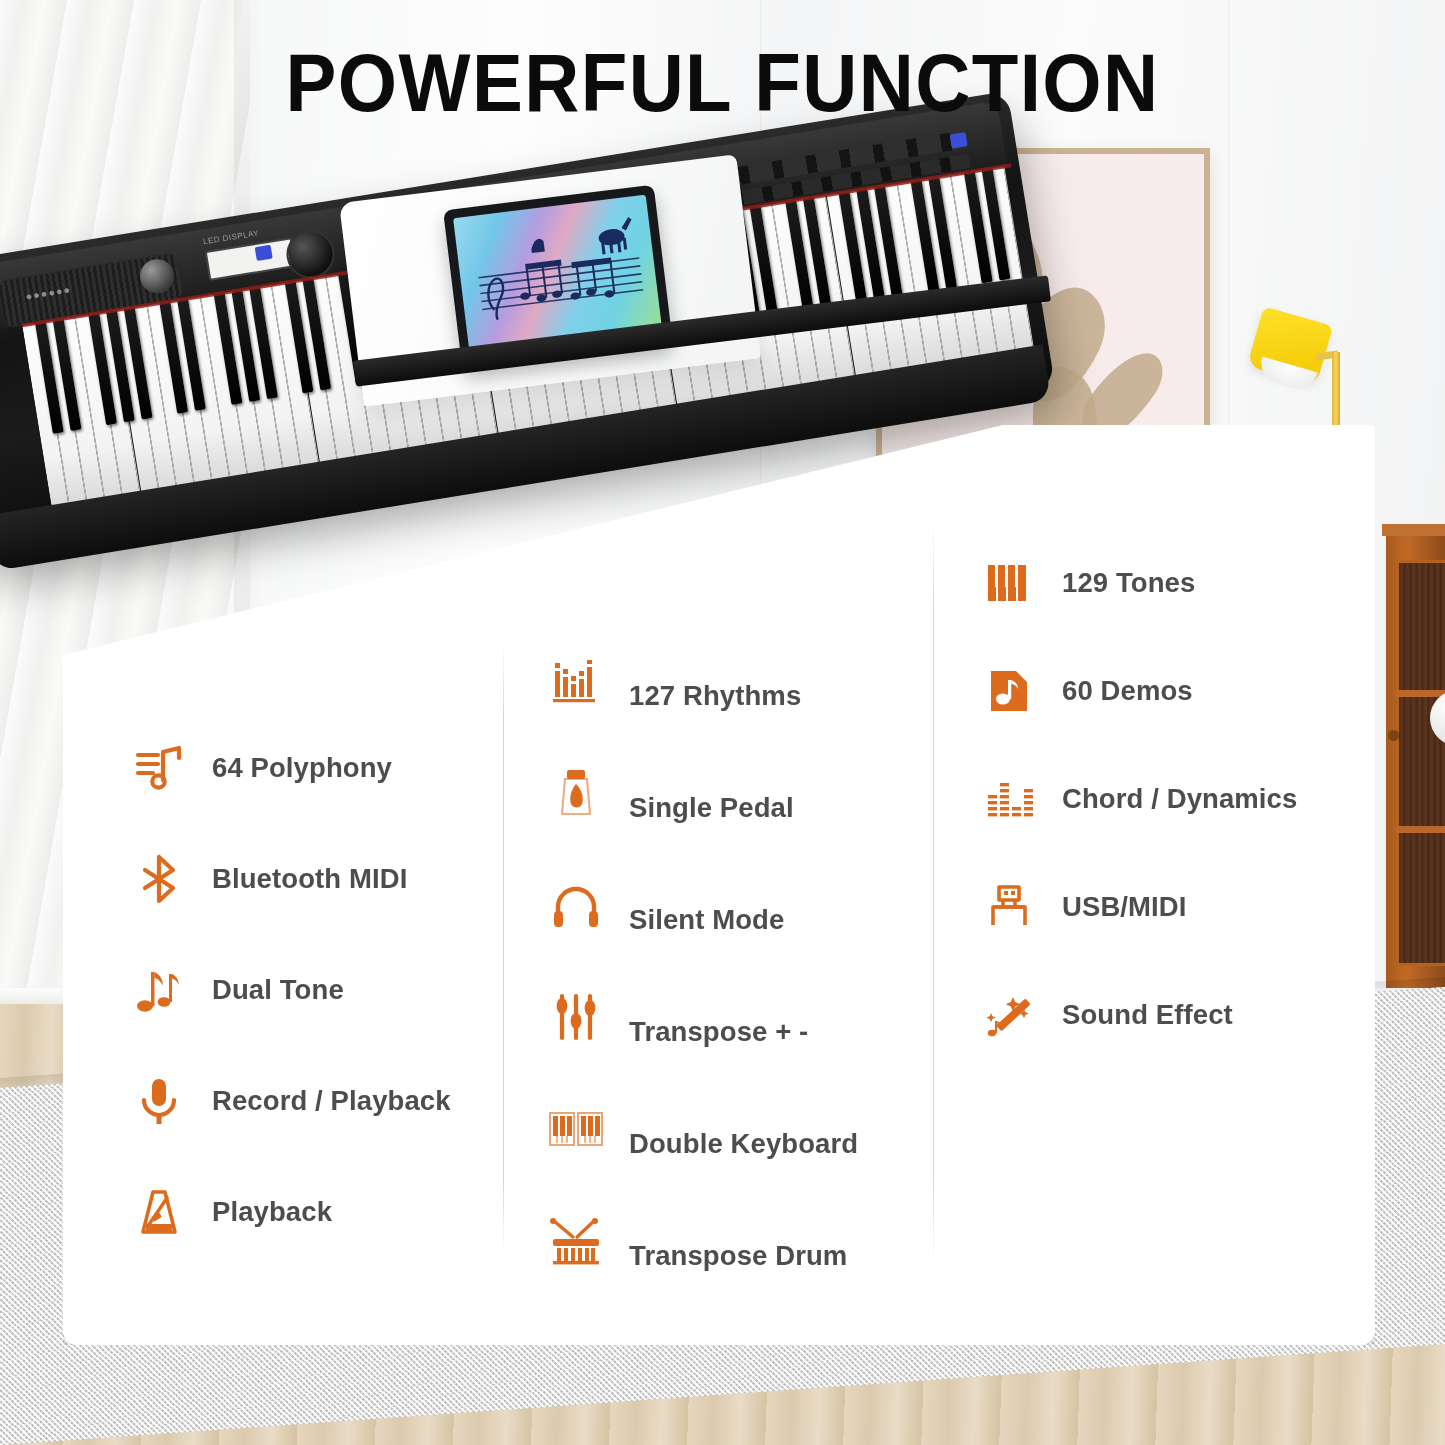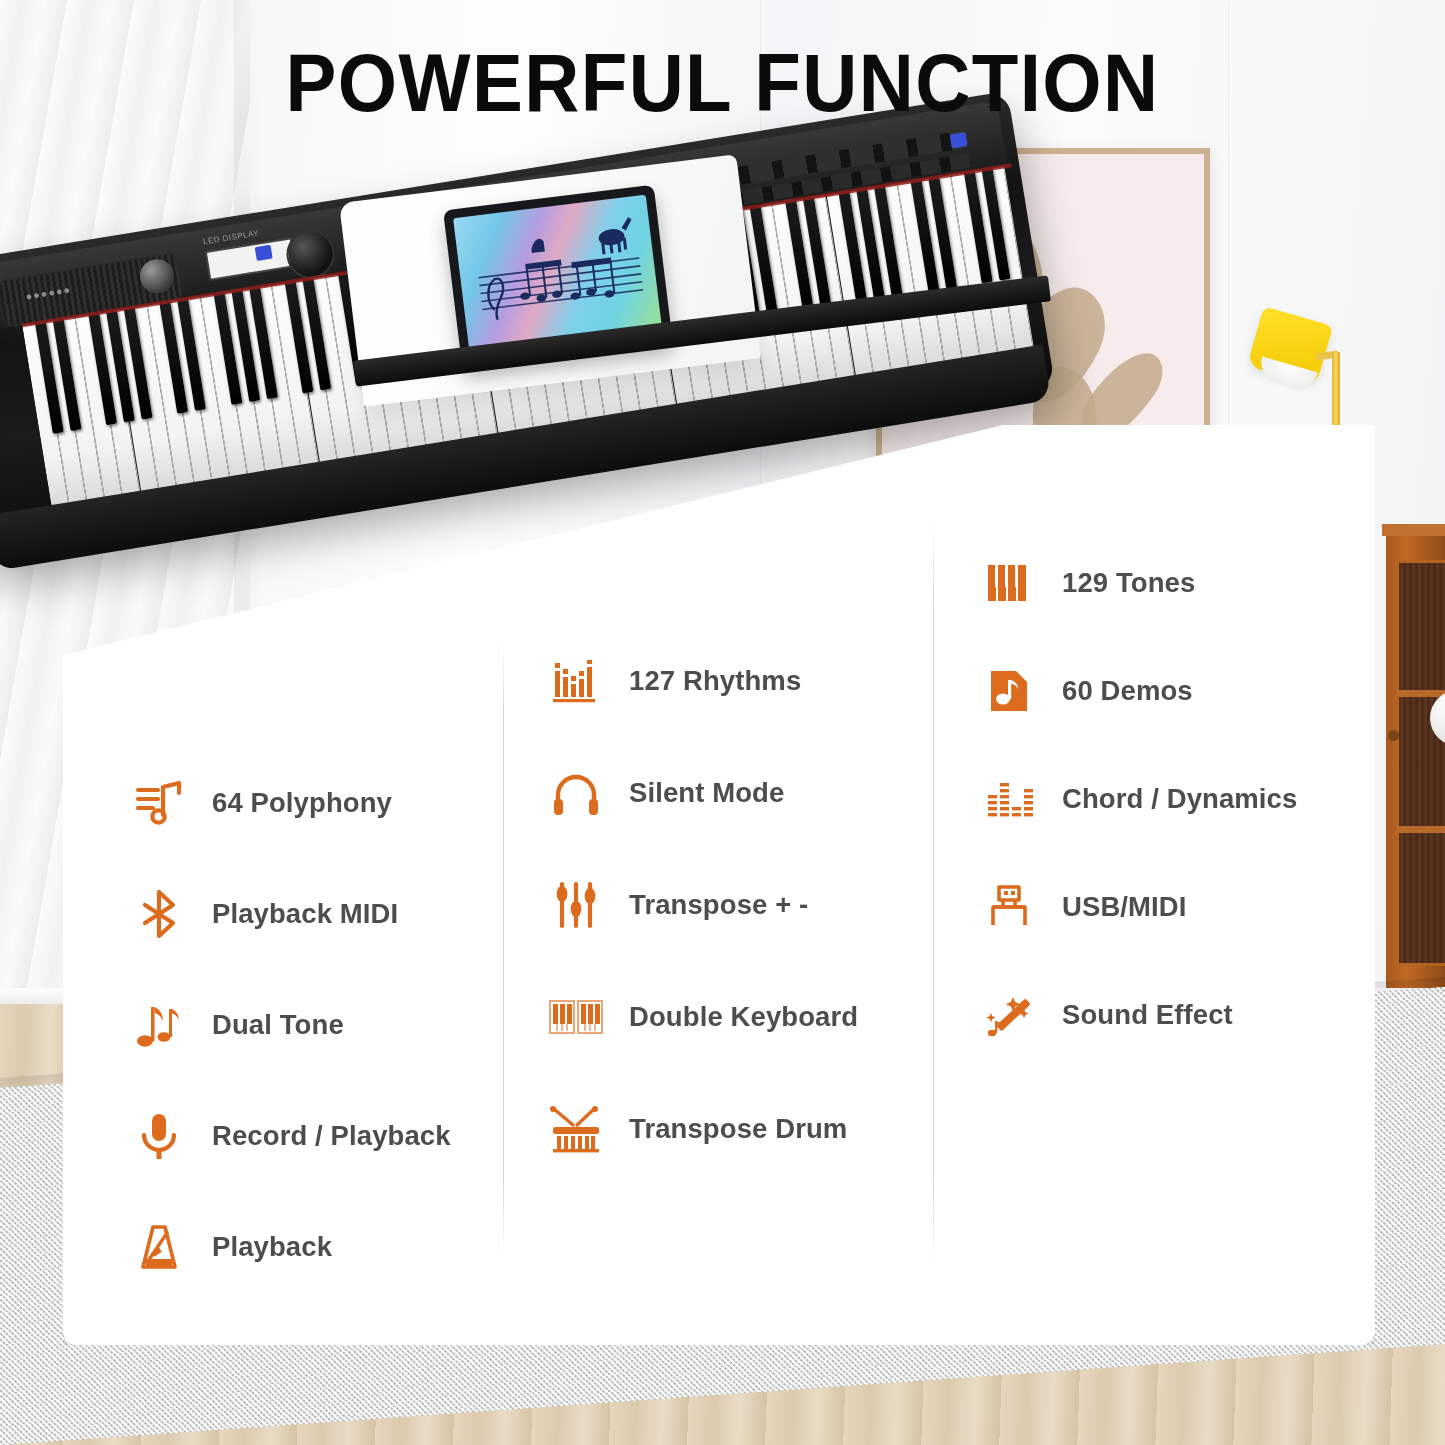--- a/index.html
+++ b/index.html
@@ -172,29 +172,29 @@
     box-shadow:0 10px 34px rgba(0,0,0,.13);
     clip-path:polygon(940px 0px, 1312px 0px, 1312px 920px, 0px 920px, 0px 230px);
   }
   .divider{position:absolute;width:1px;
     background:linear-gradient(to bottom,rgba(0,0,0,0),rgba(0,0,0,.16) 12%,rgba(0,0,0,.16) 88%,rgba(0,0,0,0));}
   #div1{left:503px;top:640px;height:615px;}
   #div2{left:933px;top:520px;height:745px;}
 
   
   .col{position:absolute;}
-  #col1{left:128px;top:772px;width:370px;}
+  #col1{left:128px;top:737px;width:370px;}
   #col2{left:545px;top:650px;width:390px;}
   #col3{left:978px;top:552px;width:400px;}
 
   .feat{display:flex;align-items:center;margin-bottom:42px;}
   .fic{width:62px;min-width:62px;height:62px;display:flex;align-items:center;justify-content:center;margin-right:22px;}
   .flabel{font-size:27.5px;color:#4d4d4d;font-weight:700;line-height:1.18;letter-spacing:.1px;}
   #col1 .feat{margin-bottom:49px;}
-  #col2 .feat{margin-bottom:50px;}
+  #col2 .feat{margin-bottom:50px;align-items:flex-end;}
   #col3 .feat{margin-bottom:46px;}
 
   
   .title{
     position:absolute;left:0;top:36px;width:1445px;text-align:center;
     font-size:82px;font-weight:700;color:#0b0b0b;letter-spacing:1.5px;
     font-family:"Liberation Sans","DejaVu Sans",sans-serif;
     transform:scaleX(.93);
   }
 </style>
@@ -428,21 +428,21 @@
       </span>
       <span class="flabel">64 Polyphony</span>
     </div>
 
     <div class="feat">
       <span class="fic">
         <svg width="52" height="52" viewBox="0 0 52 52" fill="none" stroke="#DD6B1E" stroke-width="4.2" stroke-linejoin="round" stroke-linecap="round">
           <path d="M26 4 V48 L40 35 L12 17 M12 35 L40 17 L26 4"></path>
         </svg>
       </span>
-      <span class="flabel">Playback MIDI</span>
+      <span class="flabel">Bluetooth MIDI</span>
     </div>
 
     <div class="feat">
       <span class="fic">
         <svg width="52" height="52" viewBox="0 0 52 52">
           <g fill="#DD6B1E">
             <ellipse cx="12" cy="42" rx="8" ry="5.8"></ellipse>
               <rect x="18" y="8" width="3.5" height="34"></rect>
             <path d="M21.5 8 c6 3 9 8 8 14 c-1 -4 -4 -7 -8 -8 z"></path>
             <ellipse cx="31" cy="38" rx="6.5" ry="4.8"></ellipse>
@@ -495,20 +495,30 @@
               <rect x="29" y="16" width="5" height="5"></rect>
             <rect x="37" y="12" width="5" height="30"></rect>
               <rect x="37" y="5" width="5" height="4"></rect>
             <rect x="3" y="44" width="42" height="3.2"></rect>
           </g>
         </svg>
       </span>
       <span class="flabel">127 Rhythms</span>
     </div>
 
+    <div class="feat">
+      <span class="fic">
+        <svg width="52" height="52" viewBox="0 0 52 52">
+          <rect x="17" y="3" width="18" height="9" rx="2" fill="#DD6B1E"></rect>
+          <path d="M15 12 L37 12 L40 47 L12 47 Z" fill="none" stroke="#DD6B1E" stroke-width="2.2" opacity=".55"></path>
+          <path d="M26 17 c6 6 8 14 6 20 c-1.5 4.5 -9 4.5 -11 0 c-2 -6 0 -14 5 -20 z" fill="#DD6B1E"></path>
+        </svg>
+      </span>
+      <span class="flabel">Single Pedal</span>
+    </div>
 
     <div class="feat">
       <span class="fic">
         <svg width="52" height="52" viewBox="0 0 52 52">
           <path d="M8 38 V28 a18 18 0 0 1 36 0 V38" fill="none" stroke="#DD6B1E" stroke-width="4.4" stroke-linecap="round"></path>
           <rect x="4" y="32" width="9" height="16" rx="4" fill="#DD6B1E"></rect>
           <rect x="39" y="32" width="9" height="16" rx="4" fill="#DD6B1E"></rect>
         </svg>
       </span>
       <span class="flabel">Silent Mode</span>

